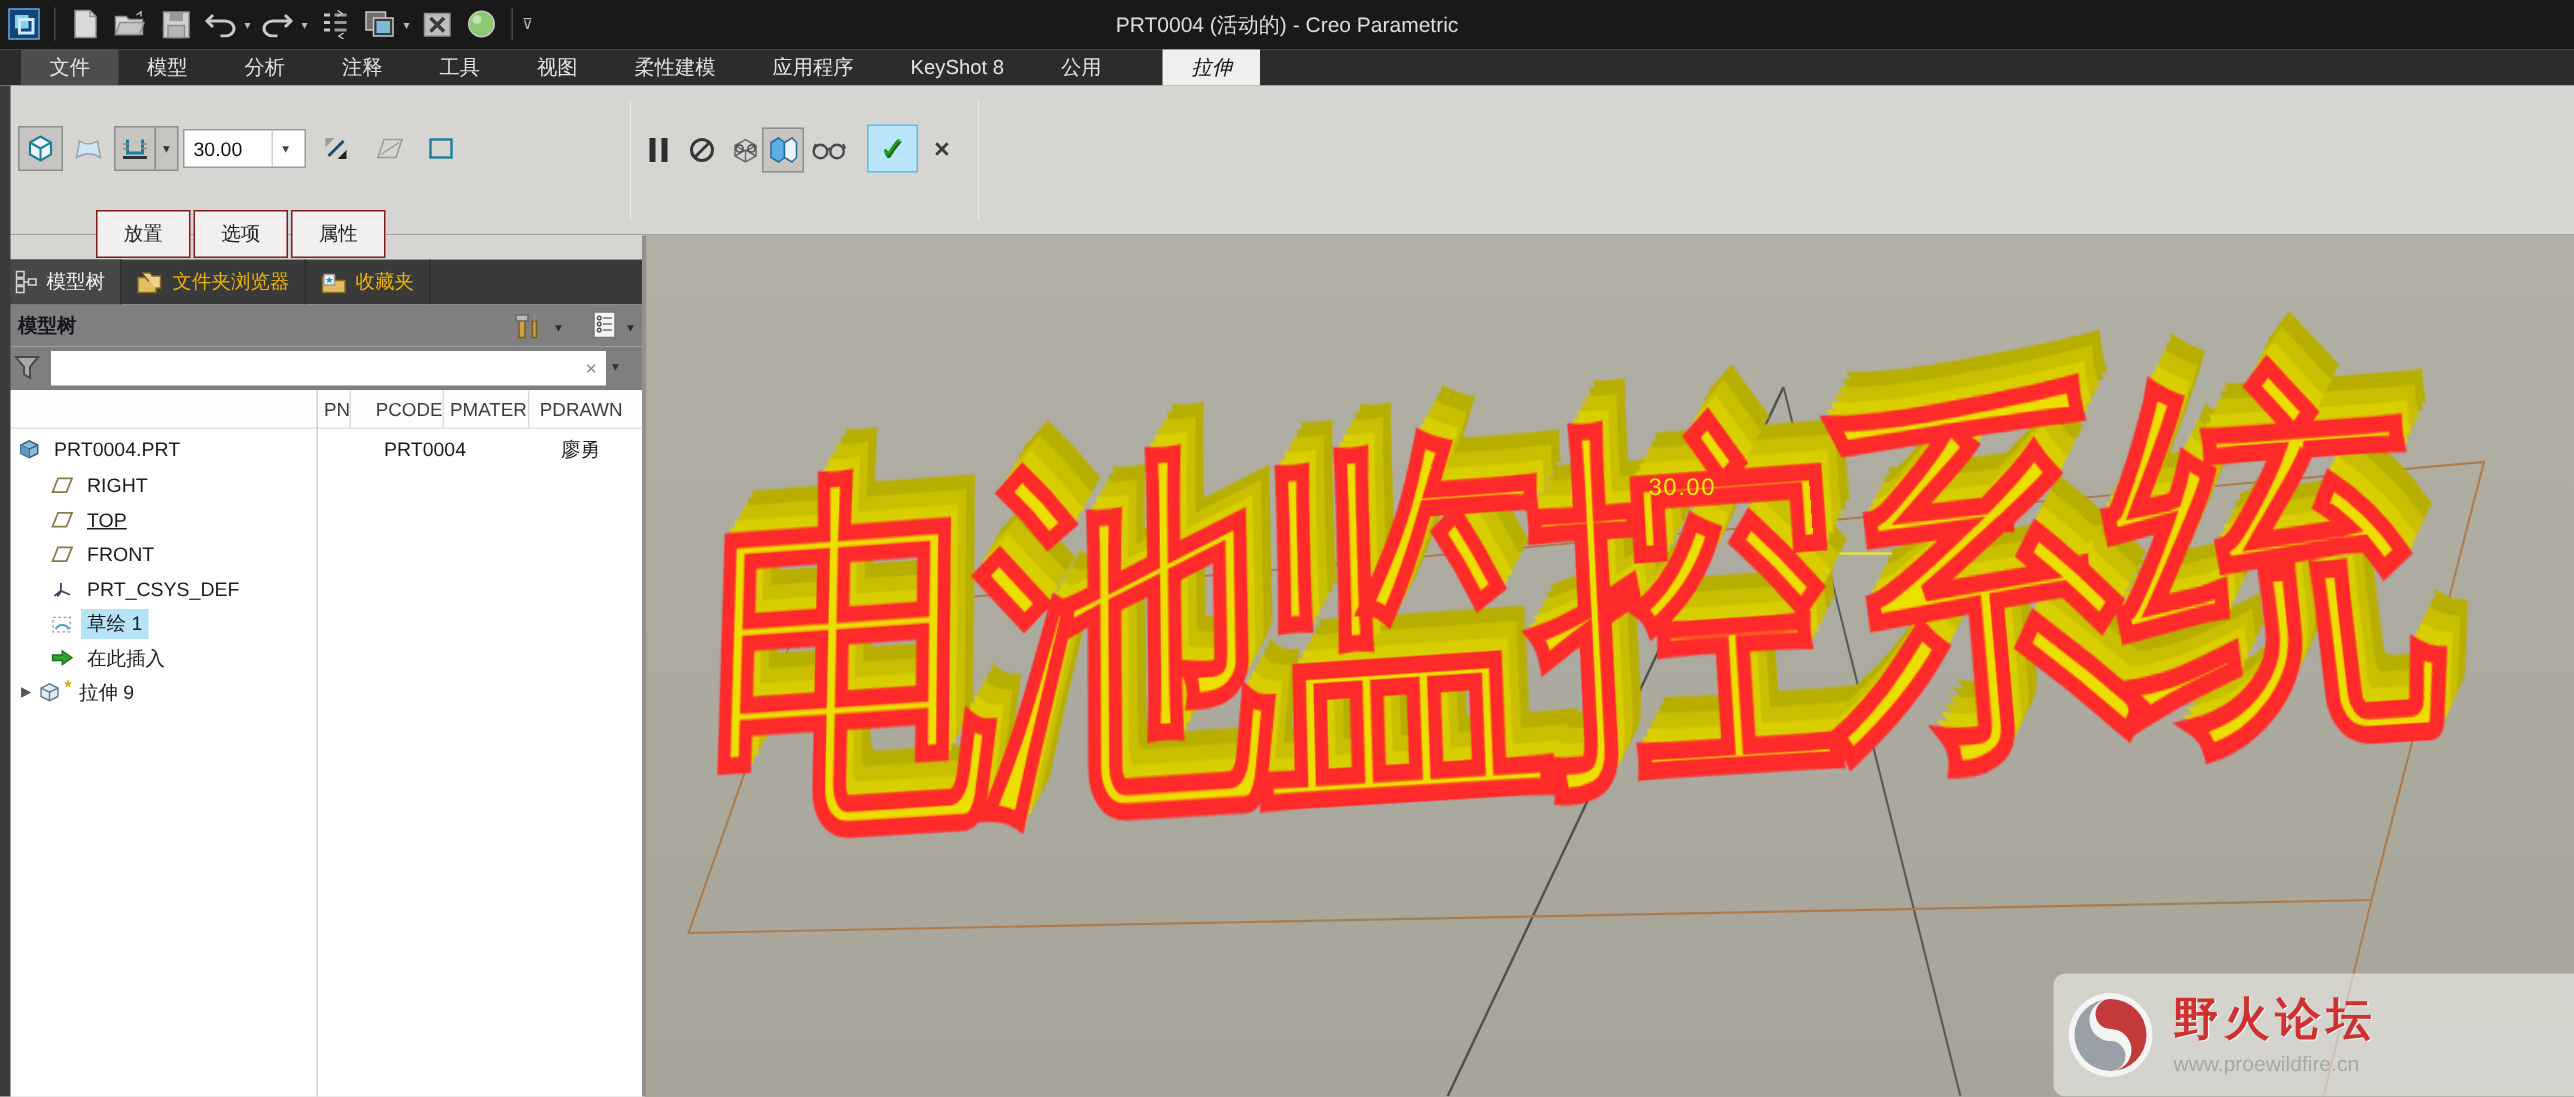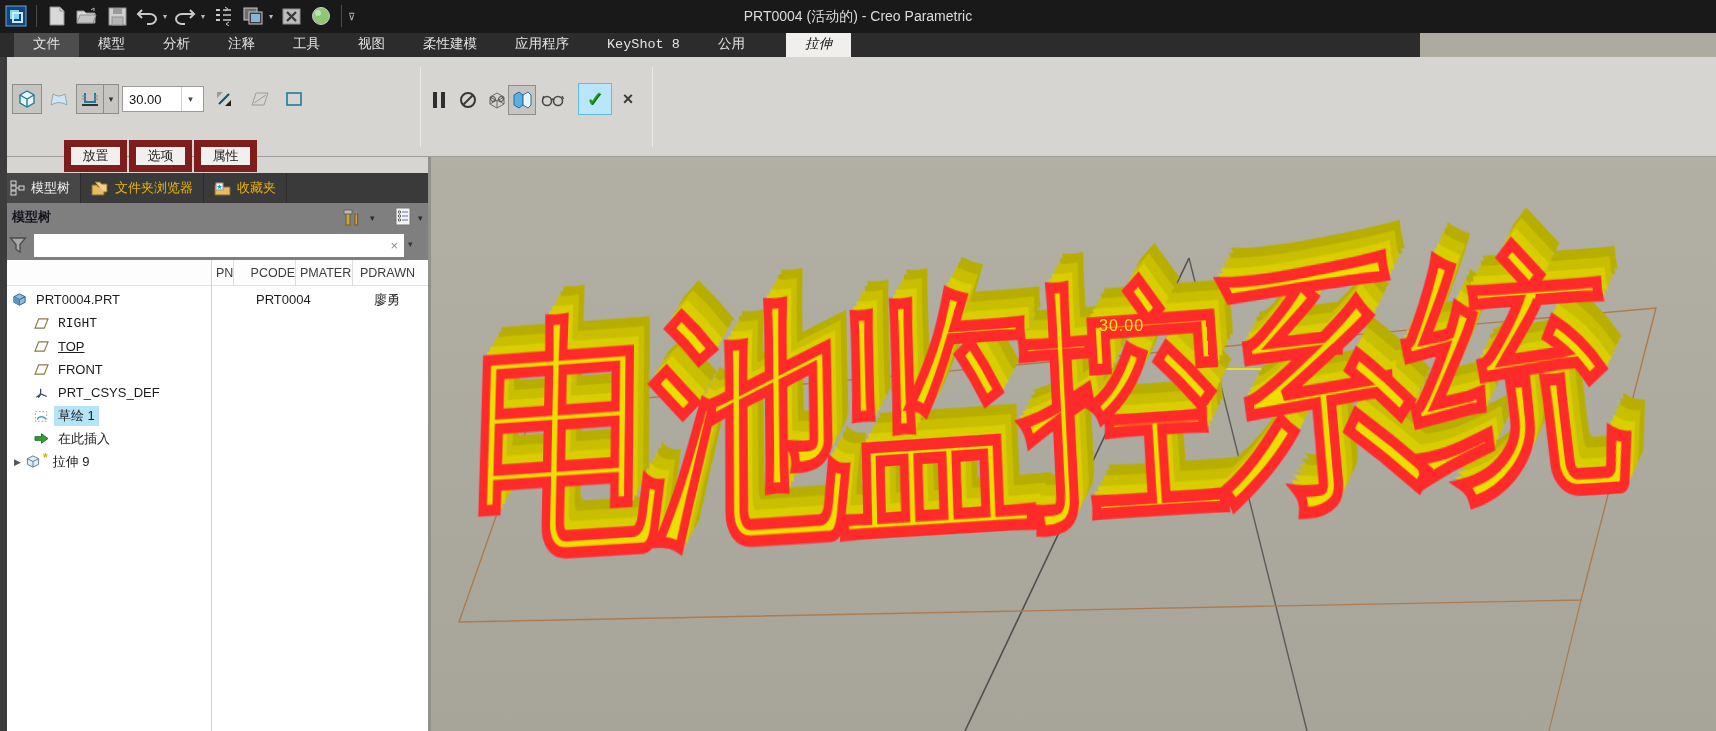--- a/index.html
+++ b/index.html
@@ -10,22 +10,22 @@
   
   #titlebar { position:absolute; left:0; top:0; width:1716px; height:33px; background:#191919; }
   #qat { position:absolute; left:4px; top:3px; display:flex; align-items:center; gap:6px; }
   .qbtn { width:24px; height:26px; display:flex; align-items:center; justify-content:center; }
   .qsep { width:1px; height:22px; background:#4a4a4a; margin:0 2px; }
   .ddw { color:#b9b9b9; font-size:8px; margin-left:-2px; }
   #win-title { position:absolute; left:0; right:0; top:0; height:33px; line-height:33px;
     text-align:center; color:#dcdcdc; font-size:14px; }
 
   
-  #tabbar { position:absolute; left:0; top:33px; width:1420px; height:24px; background:#2c2c2c;
-    display:flex; align-items:stretch;font-family:Liberation Mono, monospace; }
+  #tabbar { position:absolute; left:0; top:33px; width:1716px; height:24px; background:#2c2c2c;
+    display:flex; align-items:stretch; }
   .rtab { padding:0 19px; line-height:24px; color:#e3e3e3; font-size:13.5px; white-space:nowrap; }
   .rtab.file { background:#4d4d4d; margin-left:14px; }
   .rtab.active { background:#f0efed; color:#141414; font-style:italic; margin-left:22px; }
 
   
   #ribbon { position:absolute; left:0; top:57px; width:1716px; height:100px; background:#d7d5d2;
     border-bottom:1px solid #9e9e9c; }
   .tbtn { position:absolute; display:flex; align-items:center; justify-content:center;
     border:1px solid transparent; }
   .tbtn.pressed { background:#c7c5c2; border:1px solid #8d8d8b; }
@@ -39,21 +39,21 @@
   #depth-value-box .dd { width:18px; height:100%; display:flex; align-items:center;
     justify-content:center; color:#444; font-size:9px; border-left:1px solid #d0d0ce; }
   .ok-btn { background:#b9e6fa !important; border:1px solid #62bbe4 !important; }
   .okmark { color:#1f9a1f; font-size:21px; font-weight:bold; text-shadow:1px 1px 0 #0d6c0d; }
   .xmark { color:#3c3c3c; font-size:18px; font-weight:bold; }
   .pausebars { display:flex; gap:4px; }
   .pausebars i { width:4px; height:16px; background:#2f2f2f; }
 
   
   .ptab { position:absolute; top:140px; width:63px; height:32px; background:#f1f0ee;
-    border:7px solid #7f1d1d; color:#222; font-size:13px; display:flex; align-items:center;
+    border:1px solid #7f1d1d; color:#222; font-size:13px; display:flex; align-items:center;
     justify-content:center; z-index:6; }
 
   
   #leftpanel { position:absolute; left:0; top:157px; width:430px; height:574px; background:#fff; }
   #lp-topstrip { position:absolute; left:0; top:0; width:430px; height:16px; background:#d7d5d2; }
   #lp-tabstrip { position:absolute; left:0; top:16px; width:430px; height:30px; background:#3a3a3a;
     display:flex; align-items:stretch; }
   .lptab { display:flex; align-items:center; gap:6px; padding:0 10px; font-size:13px;
     color:#eab308; border-right:1px solid #2c2c2c; }
   .lptab.active { background:#474747; color:#f2f2f2; }
@@ -375,21 +375,21 @@
 
     <div class="trow" style="top:28px; left:12px;">
       <svg width="15" height="15" viewBox="0 0 16 16" style="margin-right:5px;">
           <path d="M2 5 8 2l6 3v6l-6 3-6-3z" fill="#8ebcdd" stroke="#2c5a80"></path>
           <path d="M2 5l6 3 6-3" fill="none" stroke="#2c5a80"></path>
           <path d="M8 8v6" stroke="#2c5a80"></path>
           <path d="M2 5 8 8v6L2 11z" fill="#5e96bf"></path>
         </svg>
       <span class="lbl">PRT0004.PRT</span>
     </div>
-    <div class="trow" style="top:52px; left:34px;font-family:Liberation Mono, monospace;">
+    <div class="trow" style="top:52px; left:34px;">
       <svg width="15" height="13" viewBox="0 0 16 14" style="margin-right:5px;">
           <path d="M1 12 5 2h10l-4 10z" fill="none" stroke="#8a7a48" stroke-width="1.3"></path>
         </svg>
       <span class="lbl">RIGHT</span>
     </div>
     <div class="trow" style="top:75px; left:34px;text-decoration:underline;">
       <svg width="15" height="13" viewBox="0 0 16 14" style="margin-right:5px;">
           <path d="M1 12 5 2h10l-4 10z" fill="none" stroke="#8a7a48" stroke-width="1.3"></path>
         </svg>
       <span class="lbl">TOP</span>
@@ -447,13 +447,24 @@
     <path d="M1150 443 1118 574" stroke="#ad7c4e" stroke-width="1.2" fill="none"></path>
 
     <path d="M735 290 776 212 842 212" stroke="#f2ef0a" stroke-width="1.4" fill="none"></path>
     <path d="M735 290l10-4-4 10z" fill="#f2ef0a"></path>
     <path d="M700 186v-14" stroke="#f2ef0a" stroke-width="1.2"></path>
   </svg>
 
   <div id="model-text">电池监控系统</div>
   <div id="dim-label">30.00</div>
 
+  <div id="watermark">
+    <svg width="64" height="64" viewBox="0 0 64 64" style="margin-left:6px;">
+      <circle cx="32" cy="32" r="28" fill="rgba(255,255,255,.75)"></circle>
+      <path d="M32 8a24 24 0 0 1 0 48 14 14 0 0 0 0-28 10 10 0 0 1 0-20z" fill="#c23a3a"></path>
+      <path d="M32 56a24 24 0 0 1 0-48 14 14 0 0 0 0 28 10 10 0 0 1 0 20z" fill="#9aa0a8"></path>
+    </svg>
+    <div id="wm-text">
+      <div id="wm-title">野火论坛</div>
+      <div id="wm-url">www.proewildfire.cn</div>
+    </div>
+  </div>
 </div>
 
 </body></html>

